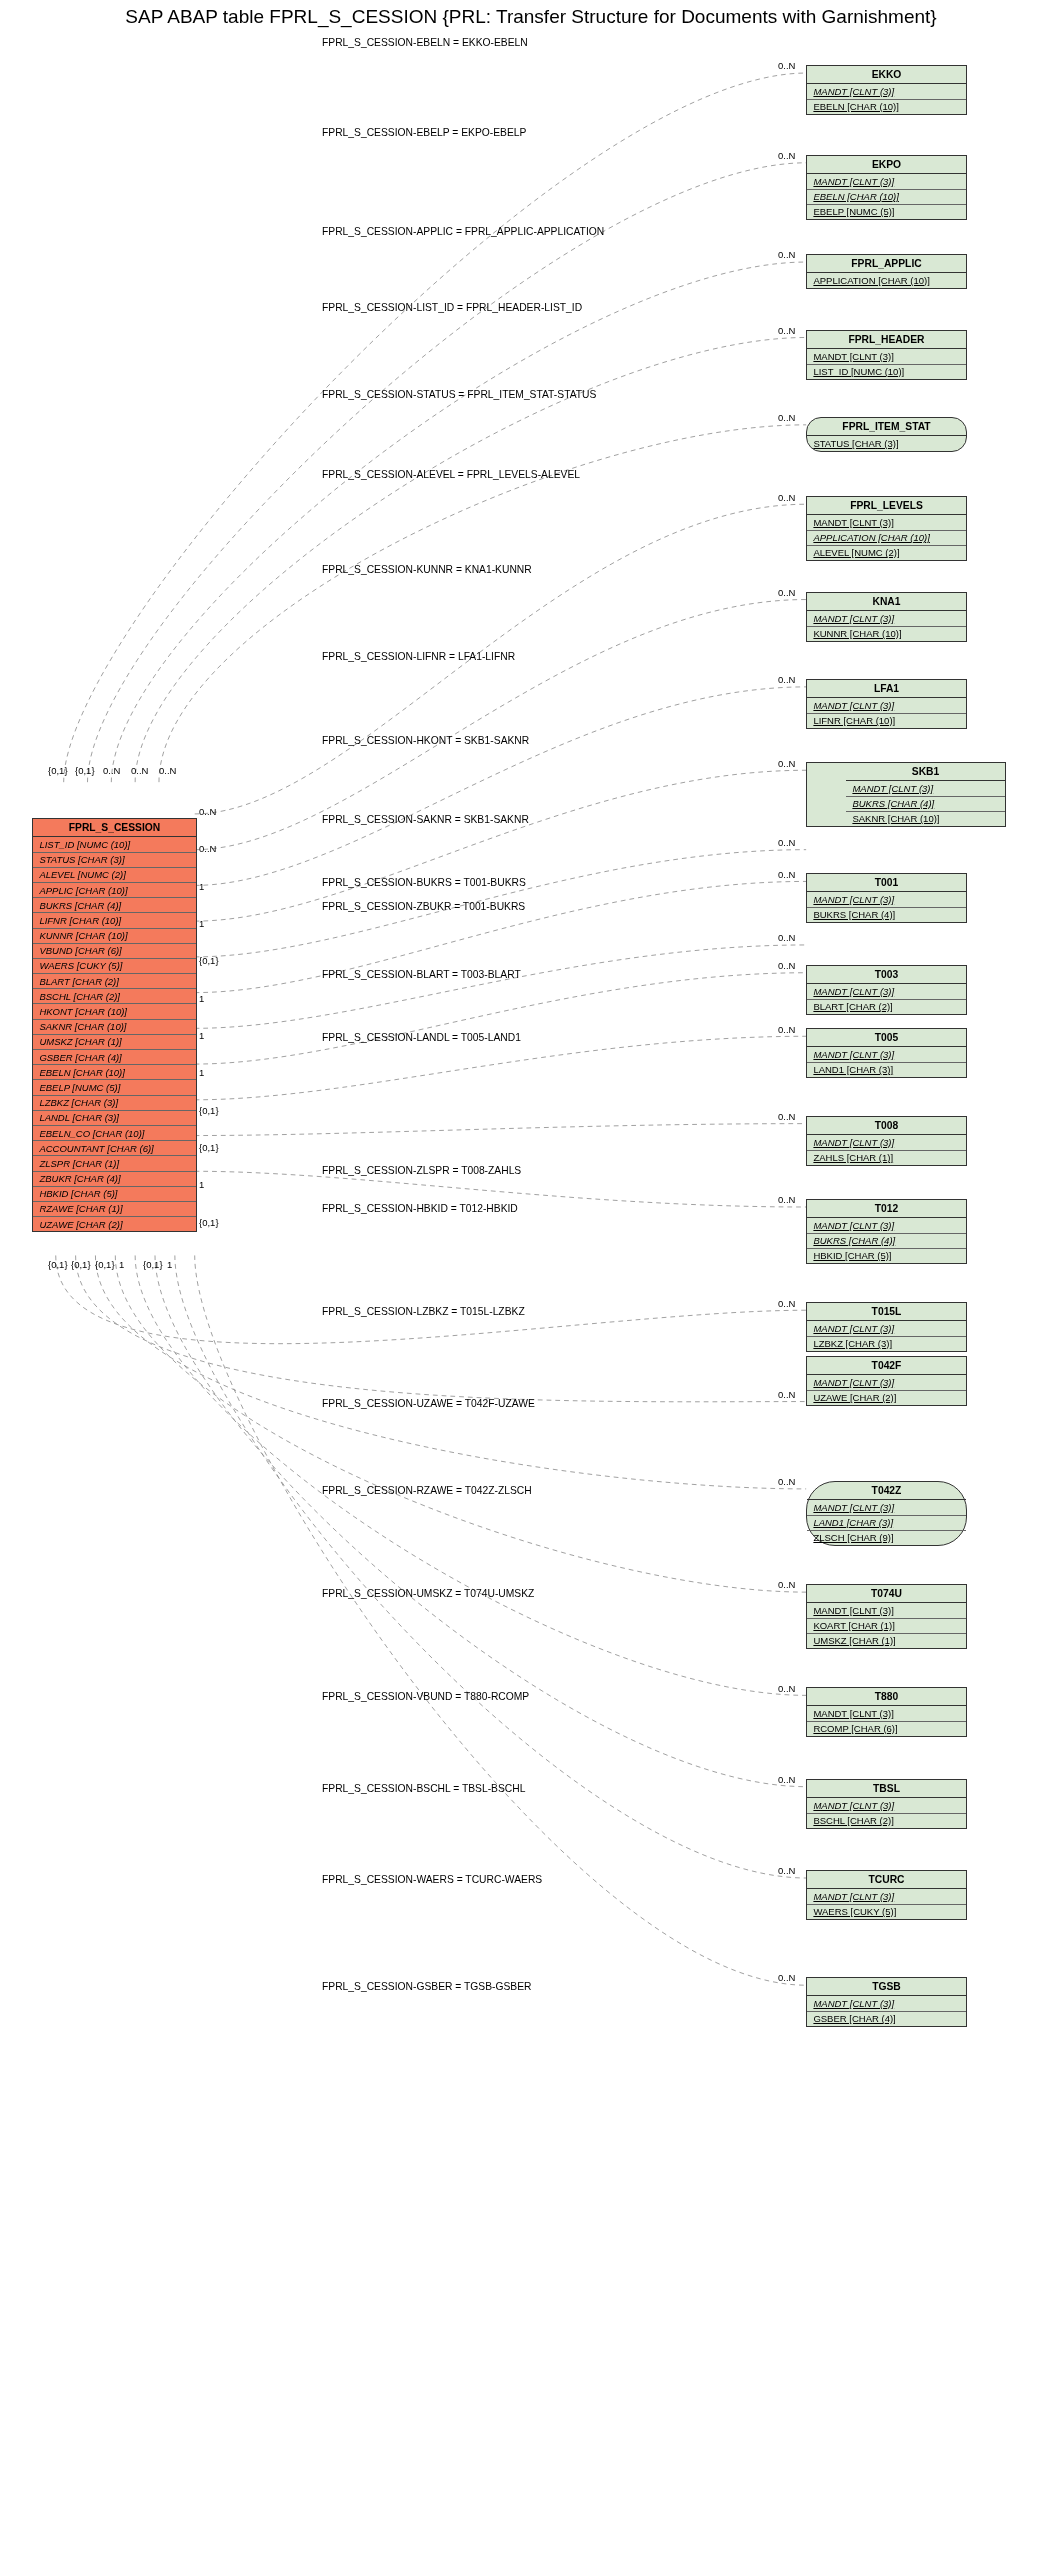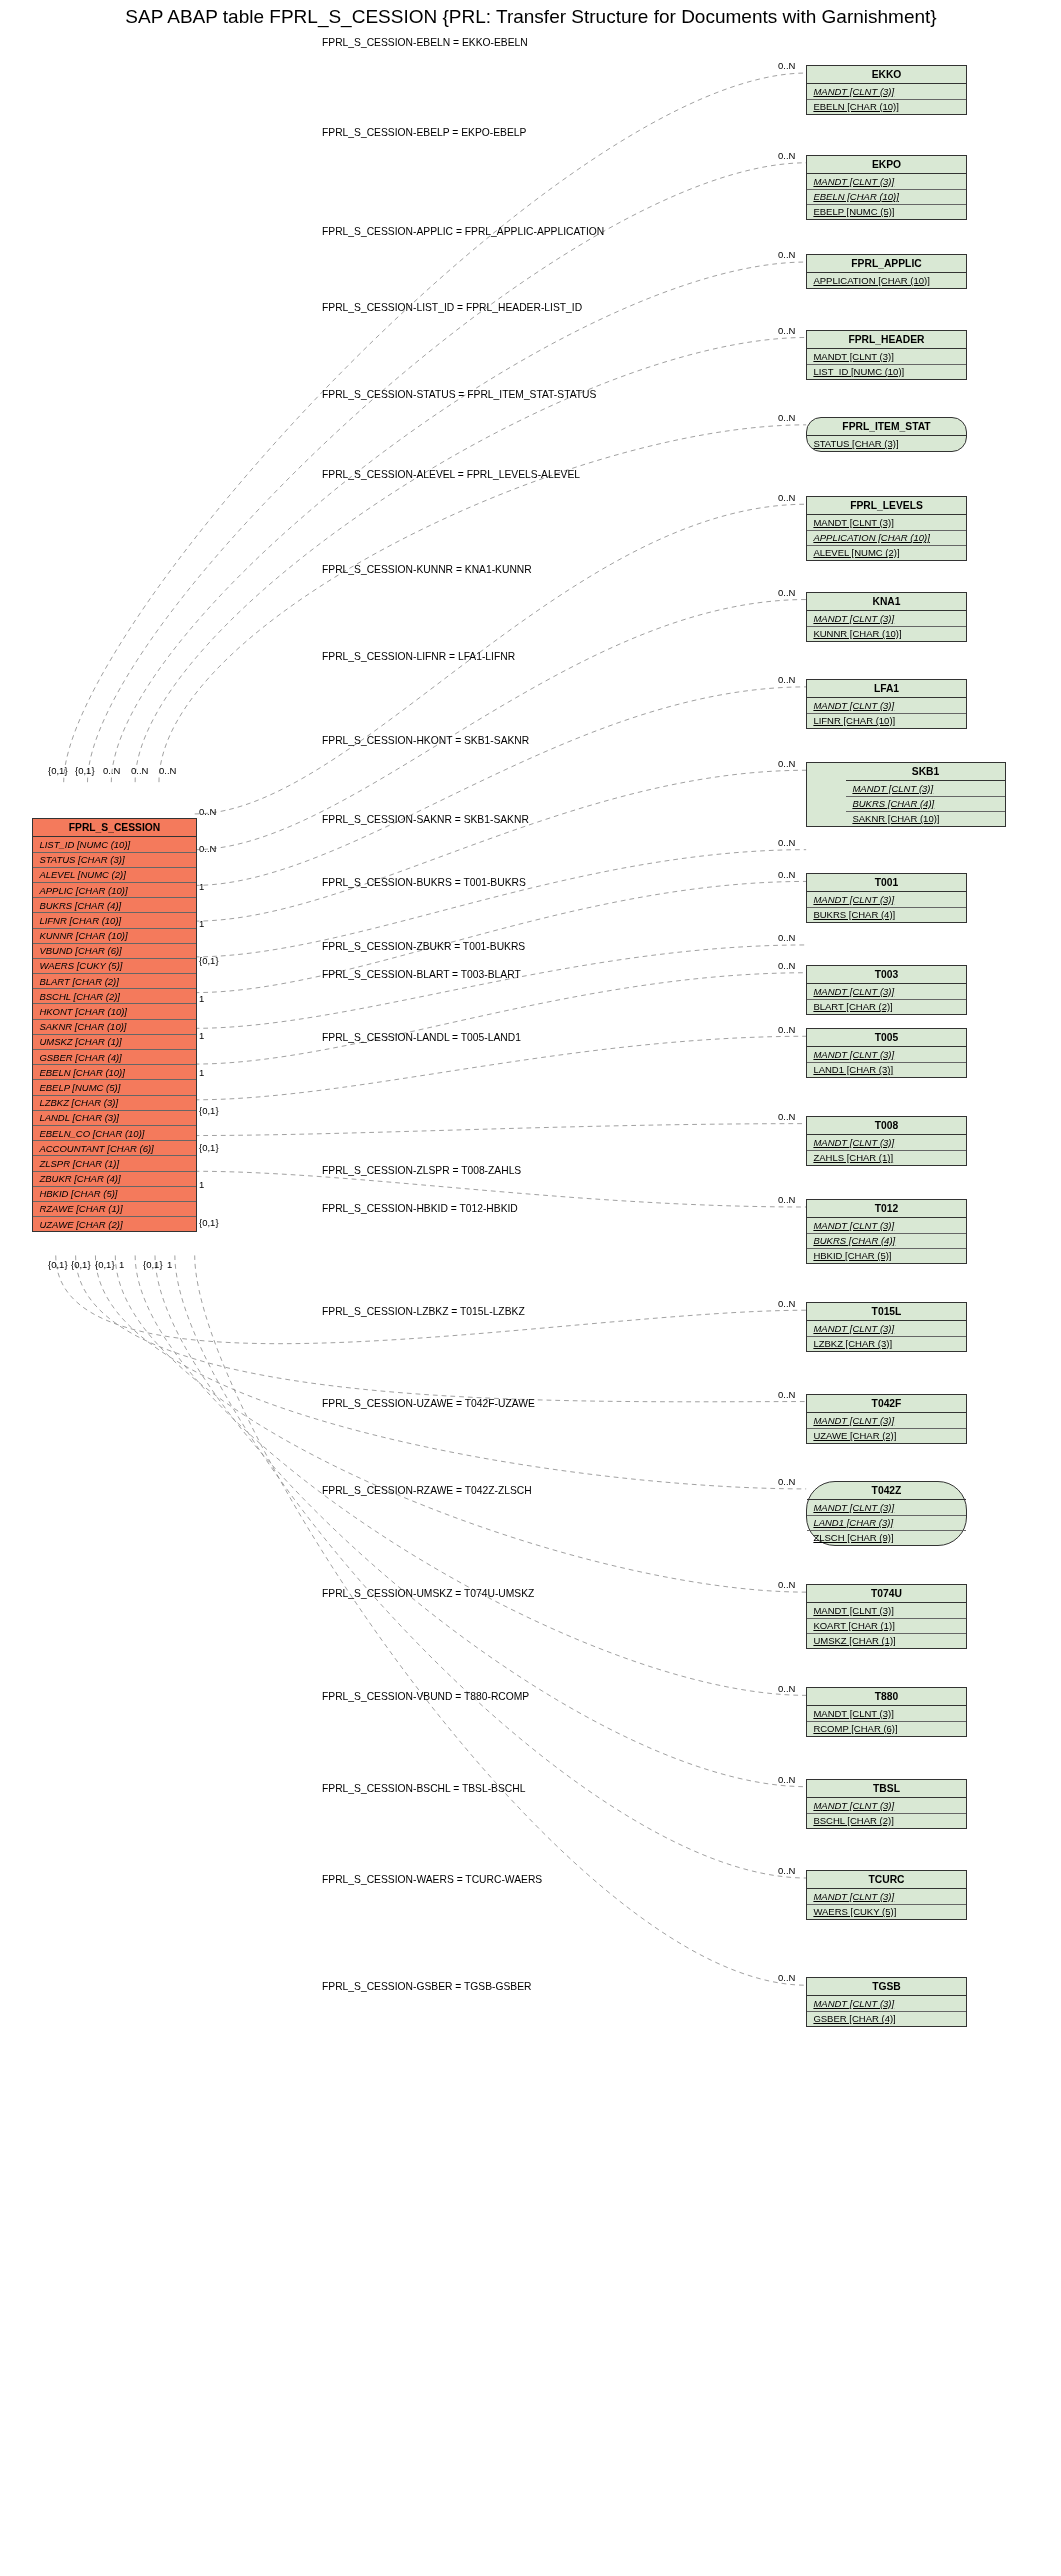--- a/index.html
+++ b/index.html
@@ -199,21 +199,21 @@
     <div class="card" style="left: 778px; top: 758px;">0..N</div>
     <div class="edge-label" style="left: 322px; top: 814px;">FPRL_S_CESSION-SAKNR = SKB1-SAKNR</div>
     <div class="card" style="left: 778px; top: 837px;">0..N</div>
     <div class="entity" style="left: 806px; top: 873px; width: 159px;">
       <div class="entity-header">T001</div>
       <div class="entity-row italic underline">MANDT [CLNT (3)]</div>
       <div class="entity-row underline">BUKRS [CHAR (4)]</div>
     </div>
     <div class="edge-label" style="left: 322px; top: 877px;">FPRL_S_CESSION-BUKRS = T001-BUKRS</div>
     <div class="card" style="left: 778px; top: 869px;">0..N</div>
-    <div class="edge-label" style="left: 322px; top: 941px;">FPRL_S_CESSION-ZBUKR = T001-BUKRS</div>
+    <div class="edge-label" style="left: 322px; top: 901px;">FPRL_S_CESSION-ZBUKR = T001-BUKRS</div>
     <div class="card" style="left: 778px; top: 932px;">0..N</div>
     <div class="entity" style="left: 806px; top: 965px; width: 159px;">
       <div class="entity-header">T003</div>
       <div class="entity-row italic underline">MANDT [CLNT (3)]</div>
       <div class="entity-row underline">BLART [CHAR (2)]</div>
     </div>
     <div class="edge-label" style="left: 322px; top: 969px;">FPRL_S_CESSION-BLART = T003-BLART</div>
     <div class="card" style="left: 778px; top: 960px;">0..N</div>
     <div class="entity" style="left: 806px; top: 1028px; width: 159px;">
       <div class="entity-header">T005</div>
@@ -237,21 +237,21 @@
     </div>
     <div class="edge-label" style="left: 322px; top: 1203px;">FPRL_S_CESSION-HBKID = T012-HBKID</div>
     <div class="card" style="left: 778px; top: 1194px;">0..N</div>
     <div class="entity" style="left: 806px; top: 1302px; width: 159px;">
       <div class="entity-header">T015L</div>
       <div class="entity-row italic underline">MANDT [CLNT (3)]</div>
       <div class="entity-row underline">LZBKZ [CHAR (3)]</div>
     </div>
     <div class="edge-label" style="left: 322px; top: 1306px;">FPRL_S_CESSION-LZBKZ = T015L-LZBKZ</div>
     <div class="card" style="left: 778px; top: 1298px;">0..N</div>
-    <div class="entity" style="left: 806px; top: 1394px; width: 159px;">
+    <div class="entity" style="left: 806px; top: 1356px; width: 159px;">
       <div class="entity-header">T042F</div>
       <div class="entity-row italic underline">MANDT [CLNT (3)]</div>
       <div class="entity-row underline">UZAWE [CHAR (2)]</div>
     </div>
     <div class="edge-label" style="left: 322px; top: 1398px;">FPRL_S_CESSION-UZAWE = T042F-UZAWE</div>
     <div class="card" style="left: 778px; top: 1389px;">0..N</div>
     <div class="entity" style="left: 806px; top: 1481px; width: 159px; border-radius: 29px;">
       <div class="entity-header">T042Z</div>
       <div class="entity-row italic underline">MANDT [CLNT (3)]</div>
       <div class="entity-row italic underline">LAND1 [CHAR (3)]</div>

